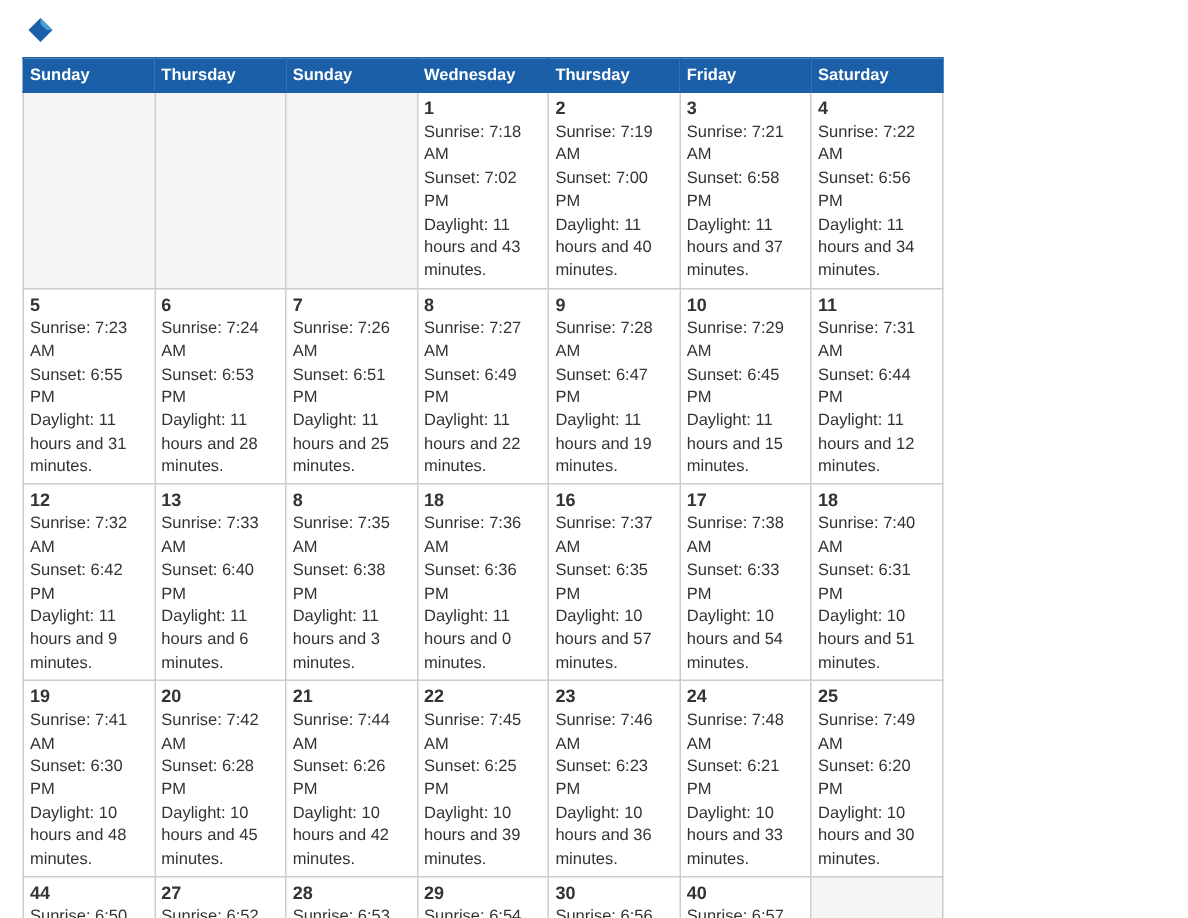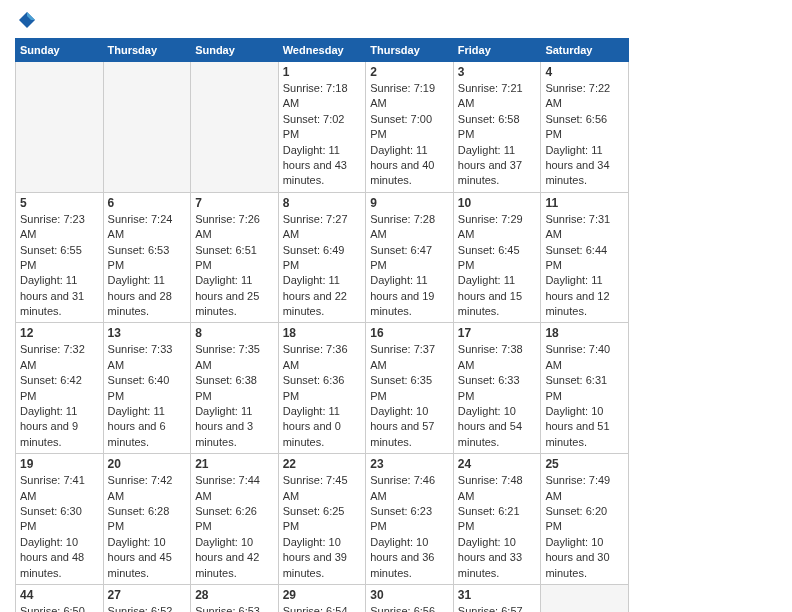--- a/index.html
+++ b/index.html
@@ -163,18 +163,18 @@
           <td><span class="day-number">23</span><span class="day-info">Sunrise: 7:46 AM<br>Sunset: 6:23 PM<br>Daylight: 10 hours and 36 minutes.</span></td>
           <td><span class="day-number">24</span><span class="day-info">Sunrise: 7:48 AM<br>Sunset: 6:21 PM<br>Daylight: 10 hours and 33 minutes.</span></td>
           <td><span class="day-number">25</span><span class="day-info">Sunrise: 7:49 AM<br>Sunset: 6:20 PM<br>Daylight: 10 hours and 30 minutes.</span></td>
         </tr>
         <tr>
           <td><span class="day-number">44</span><span class="day-info">Sunrise: 6:50 AM<br>Sunset: 5:18 PM<br>Daylight: 10 hours and 27 minutes.</span></td>
           <td><span class="day-number">27</span><span class="day-info">Sunrise: 6:52 AM<br>Sunset: 5:17 PM<br>Daylight: 10 hours and 24 minutes.</span></td>
           <td><span class="day-number">28</span><span class="day-info">Sunrise: 6:53 AM<br>Sunset: 5:15 PM<br>Daylight: 10 hours and 22 minutes.</span></td>
           <td><span class="day-number">29</span><span class="day-info">Sunrise: 6:54 AM<br>Sunset: 5:14 PM<br>Daylight: 10 hours and 19 minutes.</span></td>
           <td><span class="day-number">30</span><span class="day-info">Sunrise: 6:56 AM<br>Sunset: 5:12 PM<br>Daylight: 10 hours and 16 minutes.</span></td>
-          <td><span class="day-number">31</span><span class="day-info">Sunrise: 6:57 AM<br>Sunset: 5:11 PM<br>Daylight: 10 hours and 13 minutes.</span></td>
+          <td><span class="day-number">40</span><span class="day-info">Sunrise: 6:57 AM<br>Sunset: 5:11 PM<br>Daylight: 10 hours and 13 minutes.</span></td>
           <td class="empty"></td>
         </tr>
       </tbody>
   </table>
 </div>
 
 </body></html>

